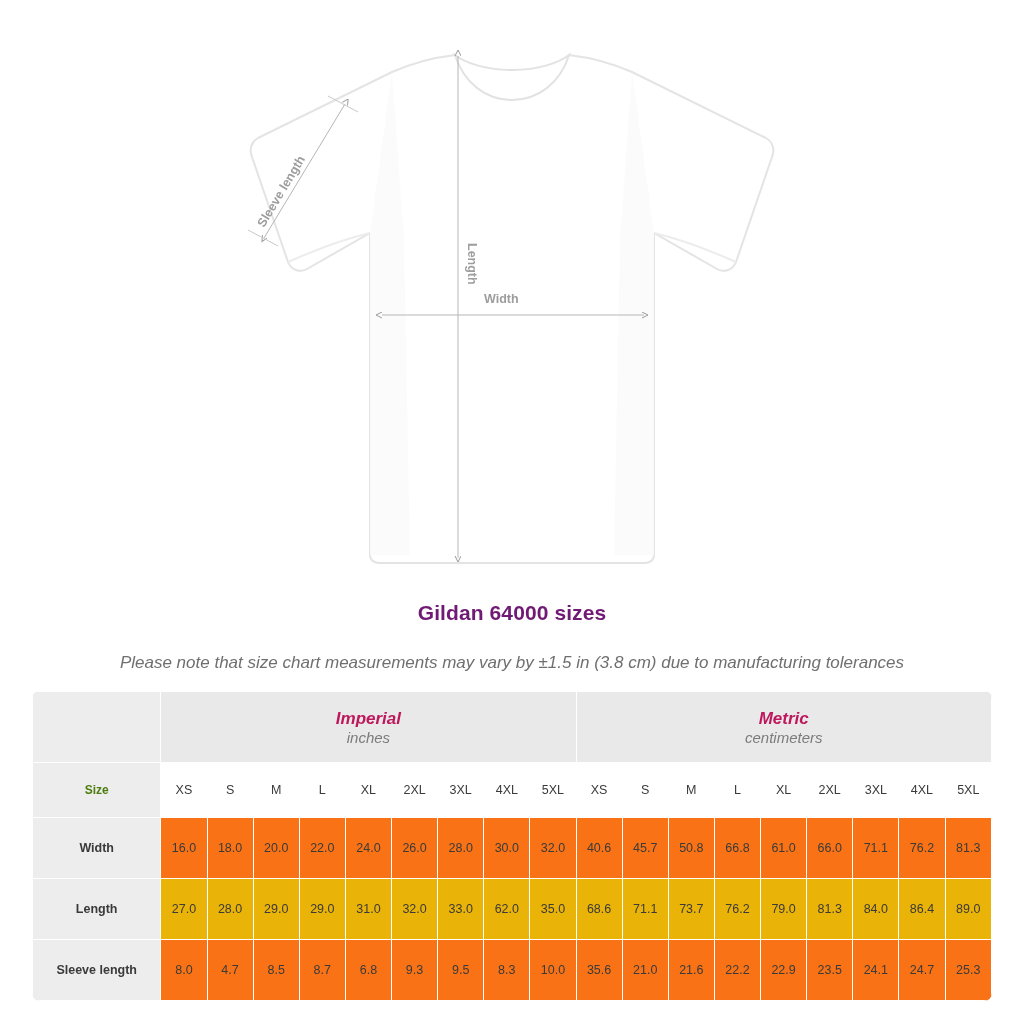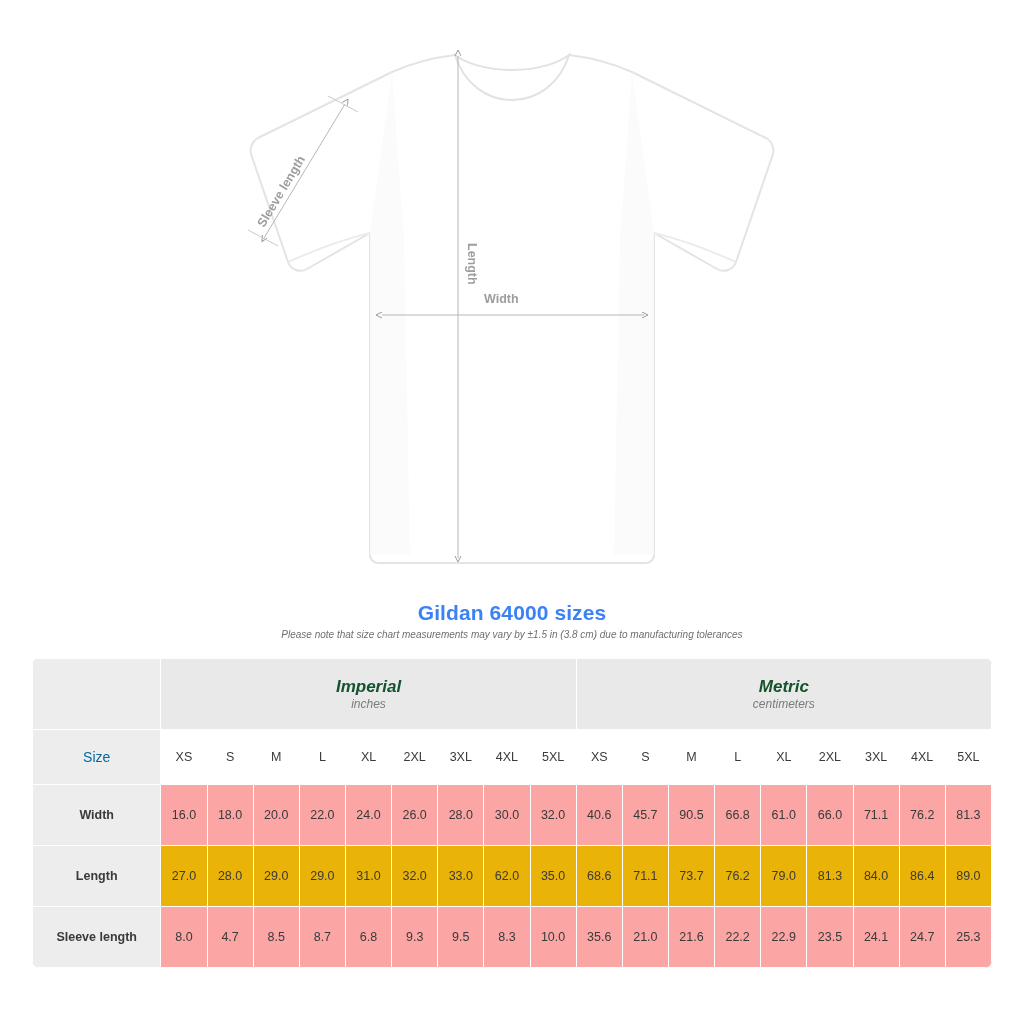--- a/index.html
+++ b/index.html
@@ -33,28 +33,28 @@
   }
 
   
   .title-block {
     text-align: center;
     margin-top: 16px;
   }
   .chart-title {
     font-size: 21px;
     font-weight: bold;
-    color: #3b82f6;
+    color: #701a75;
     letter-spacing: 0.1px;
   }
   .chart-note {
-    font-size: 10px;
+    font-size: 17px;
     font-style: italic;
     color: #6f6f6f;
-    margin-top: 4px;
+    margin-top: 28px;
   }
 
   
   .table-wrap {
     margin: 18px 32px 0 32px;
     border-radius: 8px;
     overflow: hidden;
     background: #ededed;
   }
   table.size-table {
@@ -73,55 +73,55 @@
   
   .unit-cell {
     background: #e9e9e9;
     height: 68px;
     border-top: none;
   }
   .unit-name {
     font-size: 17px;
     font-style: italic;
     font-weight: bold;
-    color: #14532d;
+    color: #be185d;
   }
   .unit-sub {
-    font-size: 12px;
+    font-size: 15px;
     font-style: italic;
     color: #7b7b7b;
     margin-top: 0;
   }
   .corner-cell {
     background: #ededed;
     border: none;
   }
 
   
   .row-size th {
     background: #ffffff;
     height: 52px;
     font-size: 12.5px;
     font-weight: normal;
     color: #3a3a3a;
   }
   .row-size th.rowlabel {
     background: #ededed;
-    color: #0369a1;
-    font-weight: normal;
-    font-size: 14px;
+    color: #4d7c0f;
+    font-weight: bold;
+    font-size: 12px;
   }
 
   
   tr.data-row td {
     height: 58px;
     background: #eab308;
   }
   tr.data-row.alt td {
-    background: #fca5a5;
+    background: #f97316;
   }
   td.rowlabel {
     background: #ededed !important;
     font-weight: bold;
     font-size: 12.5px;
     color: #3a3a3a;
   }
   .col-label { width: 128px; }
   .col-val { width: 46px; }
 </style>
@@ -257,21 +257,21 @@
           <td>18.0</td>
           <td>20.0</td>
           <td>22.0</td>
           <td>24.0</td>
           <td>26.0</td>
           <td>28.0</td>
           <td>30.0</td>
           <td>32.0</td>
           <td>40.6</td>
           <td>45.7</td>
-          <td>90.5</td>
+          <td>50.8</td>
           <td>66.8</td>
           <td>61.0</td>
           <td>66.0</td>
           <td>71.1</td>
           <td>76.2</td>
           <td>81.3</td>
         </tr>
 
         <tr class="data-row">
           <td class="rowlabel">Length</td>

